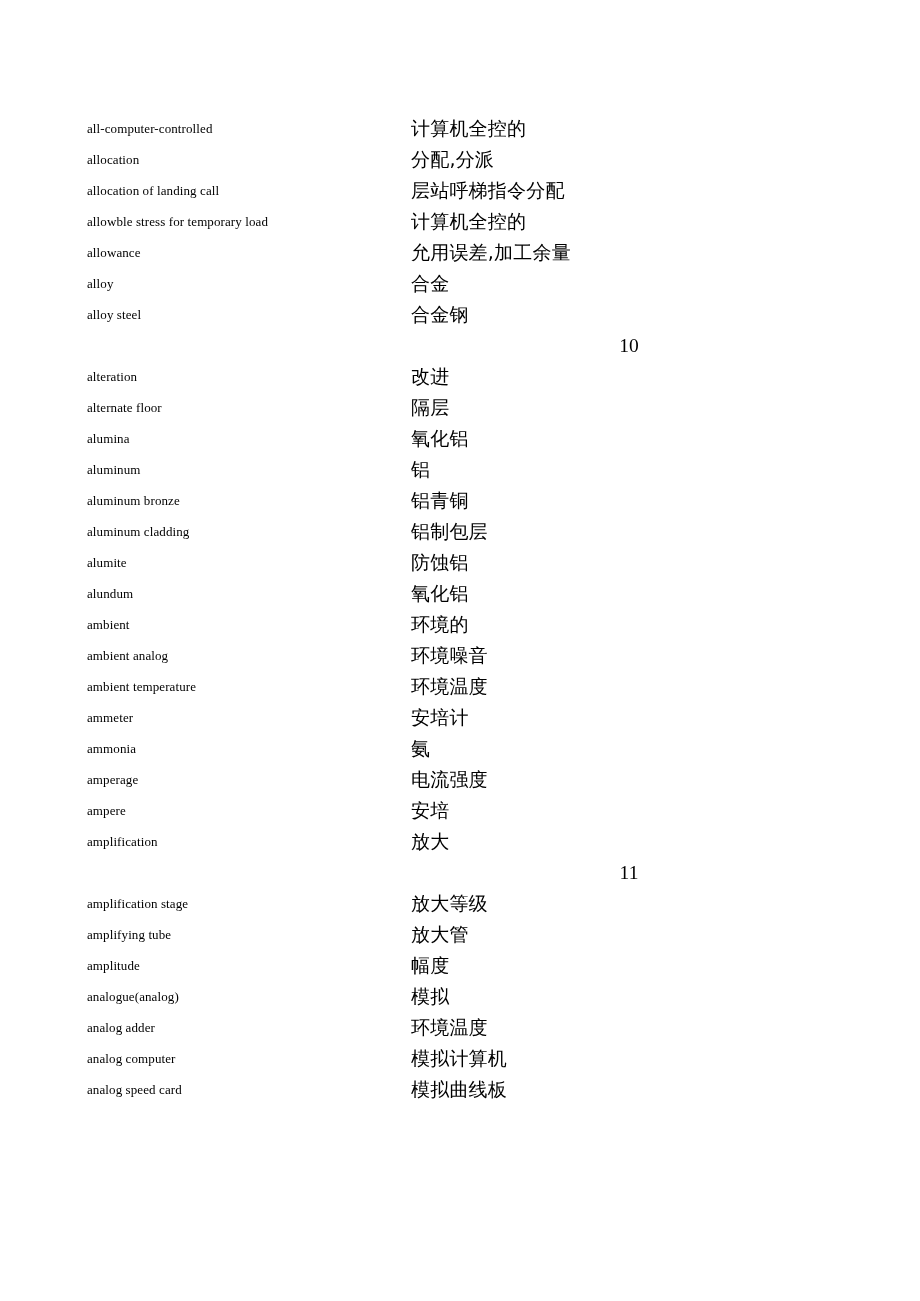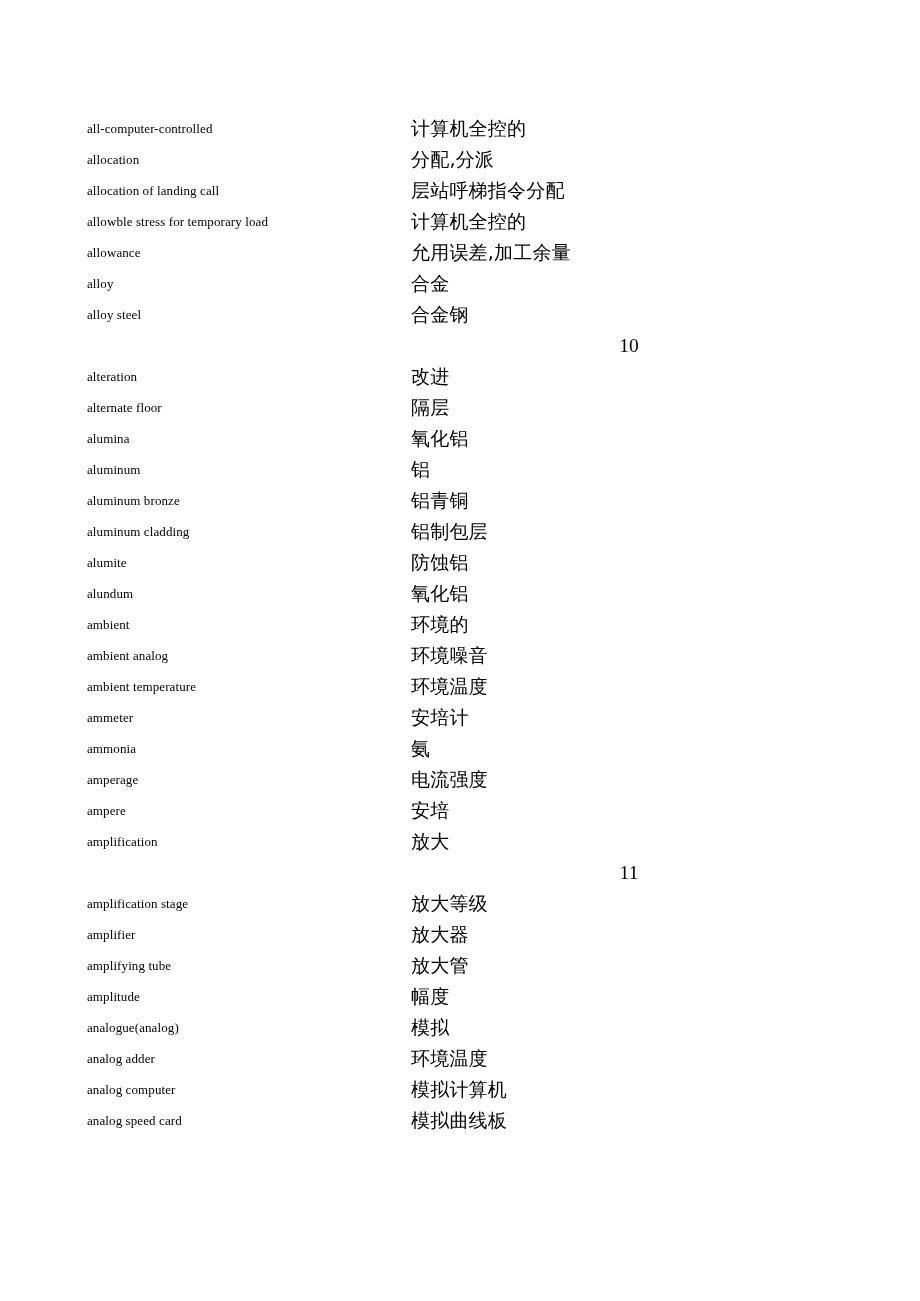--- a/index.html
+++ b/index.html
@@ -105,21 +105,20 @@
         <div class="entry"><span class="term">ambient temperature</span><span class="gloss">环境温度</span></div>
         <div class="entry"><span class="term">ammeter</span><span class="gloss">安培计</span></div>
         <div class="entry"><span class="term">ammonia</span><span class="gloss">氨</span></div>
         <div class="entry"><span class="term">amperage</span><span class="gloss">电流强度</span></div>
         <div class="entry"><span class="term">ampere</span><span class="gloss">安培</span></div>
         <div class="entry"><span class="term">amplification</span><span class="gloss">放大</span></div>
         <div class="page-marker">11</div>
       </div>
       <div class="block">
         <div class="entry"><span class="term">amplification stage</span><span class="gloss">放大等级</span></div>
-        <div class="entry"><span class="term">amplifier</span><span class="gloss">放大器</span></div>
         <div class="entry"><span class="term">amplifying tube</span><span class="gloss">放大管</span></div>
         <div class="entry"><span class="term">amplitude</span><span class="gloss">幅度</span></div>
         <div class="entry"><span class="term">analogue(analog)</span><span class="gloss">模拟</span></div>
         <div class="entry"><span class="term">analog adder</span><span class="gloss">环境温度</span></div>
         <div class="entry"><span class="term">analog computer</span><span class="gloss">模拟计算机</span></div>
         <div class="entry"><span class="term">analog speed card</span><span class="gloss">模拟曲线板</span></div>
       </div>
     </div>
 </div>
 

